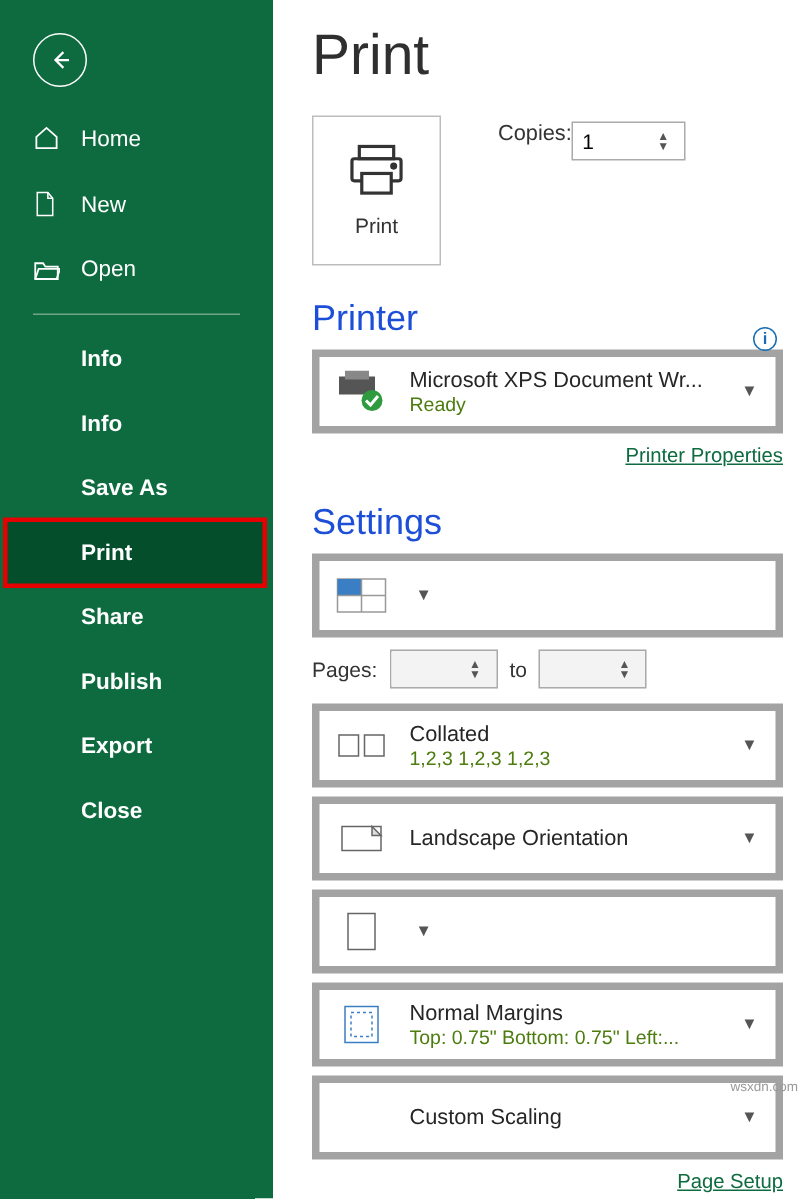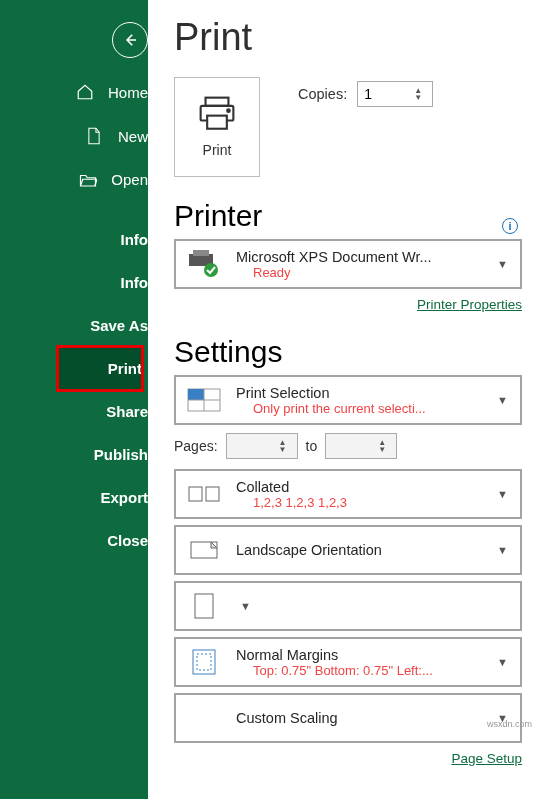--- a/index.html
+++ b/index.html
@@ -1,44 +1,44 @@
 <!DOCTYPE html>
 <html><head>
 <meta charset="utf-8">
 <style>
 * { box-sizing: border-box; margin: 0; padding: 0; font-family: "Segoe UI", sans-serif; }
 body { width: 536px; height: 799px; display: flex; background: #fff; overflow: hidden; }
 
 
-.sidebar { width: 148px; background: #0e6b3f; color: #fff; display: flex; flex-direction: column; padding-top: 8px; align-items: flex-end; }
+.sidebar { width: 182px; background: #0e6b3f; color: #fff; display: flex; flex-direction: column; padding-top: 8px; }
 .back-circle { width: 36px; height: 36px; border: 1.5px solid #fff; border-radius: 50%; margin: 14px 0 12px 22px; display:flex; align-items:center; justify-content:center; cursor:pointer; }
 .nav-item { display:flex; align-items:center; padding: 13px 0 13px 22px; font-size: 15px; cursor:pointer; }
 .nav-item .ic { width: 22px; display:inline-flex; align-items:center; justify-content:flex-start; margin-right: 10px; }
 .hr { border: none; border-top: 1px solid rgba(255,255,255,0.4); margin: 8px 22px 8px 22px; }
 .sub-item { padding: 13px 0 13px 54px; font-size: 15px; cursor:pointer;font-weight:bold; }
 .sub-item.highlight { background: #044e2c; outline: 3px solid #e60000; outline-offset: -1px; position: relative; margin-left:4px; margin-right:6px; padding-left:50px;}
 
 .main { flex:1; padding: 10px 14px 4px 26px; position:relative; overflow:hidden; }
 h1.title { font-size: 38px; font-weight: 300; color: #2f2f2f; margin: 6px 0 18px 0; }
 .row1 { display:flex; align-items:flex-start; gap: 38px; }
 .print-tile { width: 86px; height: 100px; border: 1px solid #bdbdbd; display:flex; flex-direction:column; align-items:center; justify-content:center; gap:10px; cursor:pointer; }
 .print-tile .plabel { font-size: 14px; color:#333; }
-.copies-row { display:flex; align-items:center; gap:10px; margin-top:4px;}
+.copies-row { display:flex; margin-top:4px;}
 .copies-row label { font-size:14.5px; color:#333; }
 .spin { width: 76px; height: 26px; border:1px solid #aaa; display:flex; align-items:center; position:relative; background:#fff;}
 .spin input { border:none; width: 50px; padding: 3px 6px; font-size:14px; outline:none; }
 .spin .ar { position:absolute; right:4px; width:14px; display:flex; flex-direction:column; }
 .spin .ar span { font-size:8px; line-height:7px; color:#555; cursor:pointer; user-select:none;}
 .info-icon { position:absolute; right:18px; top: 218px; width:16px; height:16px; border:1.5px solid #1a6fb3; border-radius:50%; color:#1a6fb3; font-size:11px; font-weight:bold; display:flex; align-items:center; justify-content:center; cursor:pointer;}
-h2.section { font-size: 30px; font-weight: 400; color: #000000; margin-top: 22px; margin-bottom: 6px;}
-.card { border:2px solid #a3a3a3; display:flex; align-items:center; padding: 6px 8px; gap:12px; cursor:pointer; margin-bottom:6px; background:#fff;}
+h2.section { font-size: 24px; font-weight: 400; color: #1d4ed8; margin-top: 22px; margin-bottom: 6px;}
+.card { border:5px solid #a3a3a3; display:flex; align-items:center; padding: 6px 8px; gap:12px; cursor:pointer; margin-bottom:6px; background:#fff;}
 .card .ic-box { width:40px; height:34px; display:flex; align-items:center; justify-content:center; flex-shrink:0;}
 .card .texts { flex:1; min-width:0; }
 .card .line1 { font-size:14.5px; color:#262626; white-space:nowrap; overflow:hidden; text-overflow:ellipsis;}
-.card .line2 { font-size:13px; color:#ef4444; white-space:nowrap; overflow:hidden; text-overflow:ellipsis;margin-left:17px;}
+.card .line2 { font-size:13px; color:#4d7c0f; white-space:nowrap; overflow:hidden; text-overflow:ellipsis;}
 .card .chev { font-size:11px; color:#555; padding:0 4px;}
 .link-row { text-align:right; margin: 0 0 6px 0; }
 .link-row a { color:#0e6b3f; font-size:13.5px; text-decoration:underline; cursor:pointer;}
 .pages-row { display:flex; align-items:center; gap:8px; margin: 8px 0 10px 0;}
 .pages-row label { font-size:14px; color:#333;}
 .pages-row .spin { width:72px; }
 .pages-row .spin.disabled { background:#f3f3f3; }
 .pages-row .spin.disabled input { background:#f3f3f3; }
 .watermark { position:absolute; right:4px; bottom:70px; font-size:9px; color:#999;}
 </style>
@@ -137,24 +137,20 @@
 
   <div class="card">
     <div class="ic-box">
       <svg width="34" height="24" viewBox="0 0 34 24">
           <rect x="1" y="1" width="32" height="22" fill="none" stroke="#999"></rect>
           <rect x="1" y="1" width="16" height="11" fill="#3a7fc4"></rect>
           <line x1="1" y1="12" x2="33" y2="12" stroke="#999"></line>
           <line x1="17" y1="1" x2="17" y2="23" stroke="#999"></line>
         </svg>
     </div>
-    <div class="texts">
-      <div class="line1">Print Selection</div>
-      <div class="line2">Only print the current selecti...</div>
-    </div>
     <div class="chev">▼</div>
   </div>
 
   <div class="pages-row">
     <label>Pages:</label>
     <div class="spin disabled">
       <input value="" style="">
       <div class="ar">
           <span>▲</span>
           <span>▼</span>

